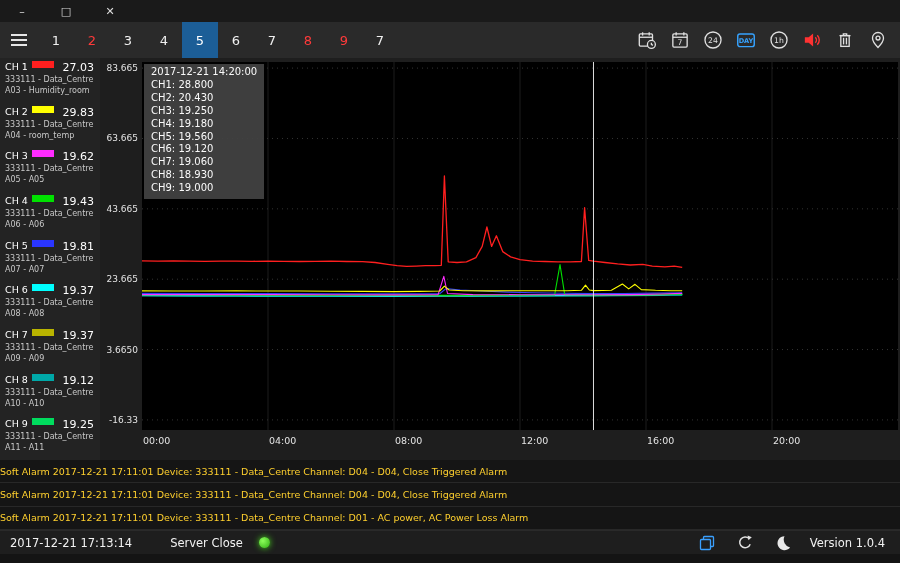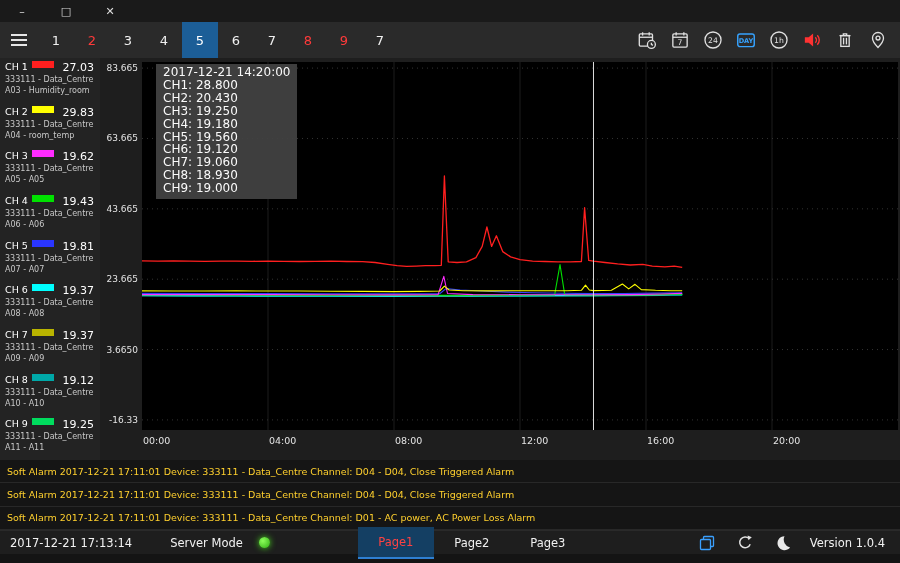--- a/index.html
+++ b/index.html
@@ -29,26 +29,26 @@
   .sidebar{width:100px;background:#232323;display:flex;flex-direction:column}
   .ch-item{flex:1;padding:3px 0 0 5px;overflow:hidden}
   .ch-top{display:flex;align-items:flex-start}
   .ch-id{font-size:9.5px;color:#fff;white-space:nowrap}
   .ch-swatch{width:22px;height:7px;margin-left:4px;flex:none}
   .ch-val{margin-left:auto;margin-right:6px;font-size:11px;color:#fff}
   .ch-sub{font-size:8px;color:#c9c9c9;line-height:11px;white-space:nowrap}
 
   .chart-region{width:800px;height:402px;position:relative;background:#1e1e1e}
   .chart-region svg.chart{position:absolute;left:0;top:0}
-  .tooltip{position:absolute;left:56px;top:6px;background:rgba(66,66,66,.94);
-    padding:2px 7px 4px 7px;font-size:12px;line-height:12.9px;color:#fafafa;white-space:nowrap}
+  .tooltip{position:absolute;left:44px;top:6px;background:rgba(66,66,66,.94);
+    padding:2px 7px 4px 7px;font-size:10px;line-height:12.9px;color:#fafafa;white-space:nowrap}
 
   
   .alarm-panel{height:70px;background:#151515;display:flex;flex-direction:column}
-  .alarm-row{flex:1;display:flex;align-items:center;padding-left:7px;font-size:9.5px;
+  .alarm-row{flex:1;display:flex;align-items:center;font-size:9.5px;
     color:#ffd02e;border-bottom:1px solid #282828;white-space:nowrap}
 
   
   .statusbar{height:24px;background:#1e1e1e;display:flex;align-items:center;font-size:11.5px;border-top:1px solid #2a2a2a}
   .sb-time{margin-left:10px;color:#f2f2f2}
   .sb-mode{margin-left:38px;color:#f2f2f2}
   .sb-dot{width:11px;height:11px;border-radius:50%;
     background:radial-gradient(circle at 35% 35%,#8cff5a,#2fae12);
     box-shadow:0 0 6px #49d81f;margin-left:16px}
   .sb-pages{display:flex;height:32px;margin-left:88px}
@@ -296,27 +296,22 @@
   </div>
 
   <div class="alarm-panel">
       <div class="alarm-row">Soft Alarm 2017-12-21 17:11:01 Device: 333111 - Data_Centre Channel: D04 - D04, Close Triggered Alarm</div>
       <div class="alarm-row">Soft Alarm 2017-12-21 17:11:01 Device: 333111 - Data_Centre Channel: D04 - D04, Close Triggered Alarm</div>
       <div class="alarm-row">Soft Alarm 2017-12-21 17:11:01 Device: 333111 - Data_Centre Channel: D01 - AC power, AC Power Loss Alarm</div>
     </div>
 
   <div class="statusbar">
     <div class="sb-time">2017-12-21 17:13:14</div>
-    <div class="sb-mode">Server Mode</div>
+    <div class="sb-mode">Server Close</div>
     <div class="sb-dot"></div>
-    <div class="sb-pages">
-        <div class="sb-page sel">Page1</div>
-        <div class="sb-page">Page2</div>
-        <div class="sb-page">Page3</div>
-      </div>
     <div class="sb-icons">
       <div class="tool-icon">
         <svg width="20" height="20" viewBox="0 0 20 20">
           <rect x="6.5" y="3.5" width="10" height="10" rx="1" fill="none" stroke="#3aa0ff" stroke-width="1.3"></rect>
           <rect x="3.5" y="6.5" width="10" height="10" rx="1" fill="#1e1e1e" stroke="#3aa0ff" stroke-width="1.3"></rect>
         </svg>
       </div>
       <div class="tool-icon">
         <svg width="20" height="20" viewBox="0 0 20 20">
           <path d="M15.2 11.2 a5.4 5.4 0 1 1 -1.1 -5.6" fill="none" stroke="#e0e0e0" stroke-width="1.5"></path>

